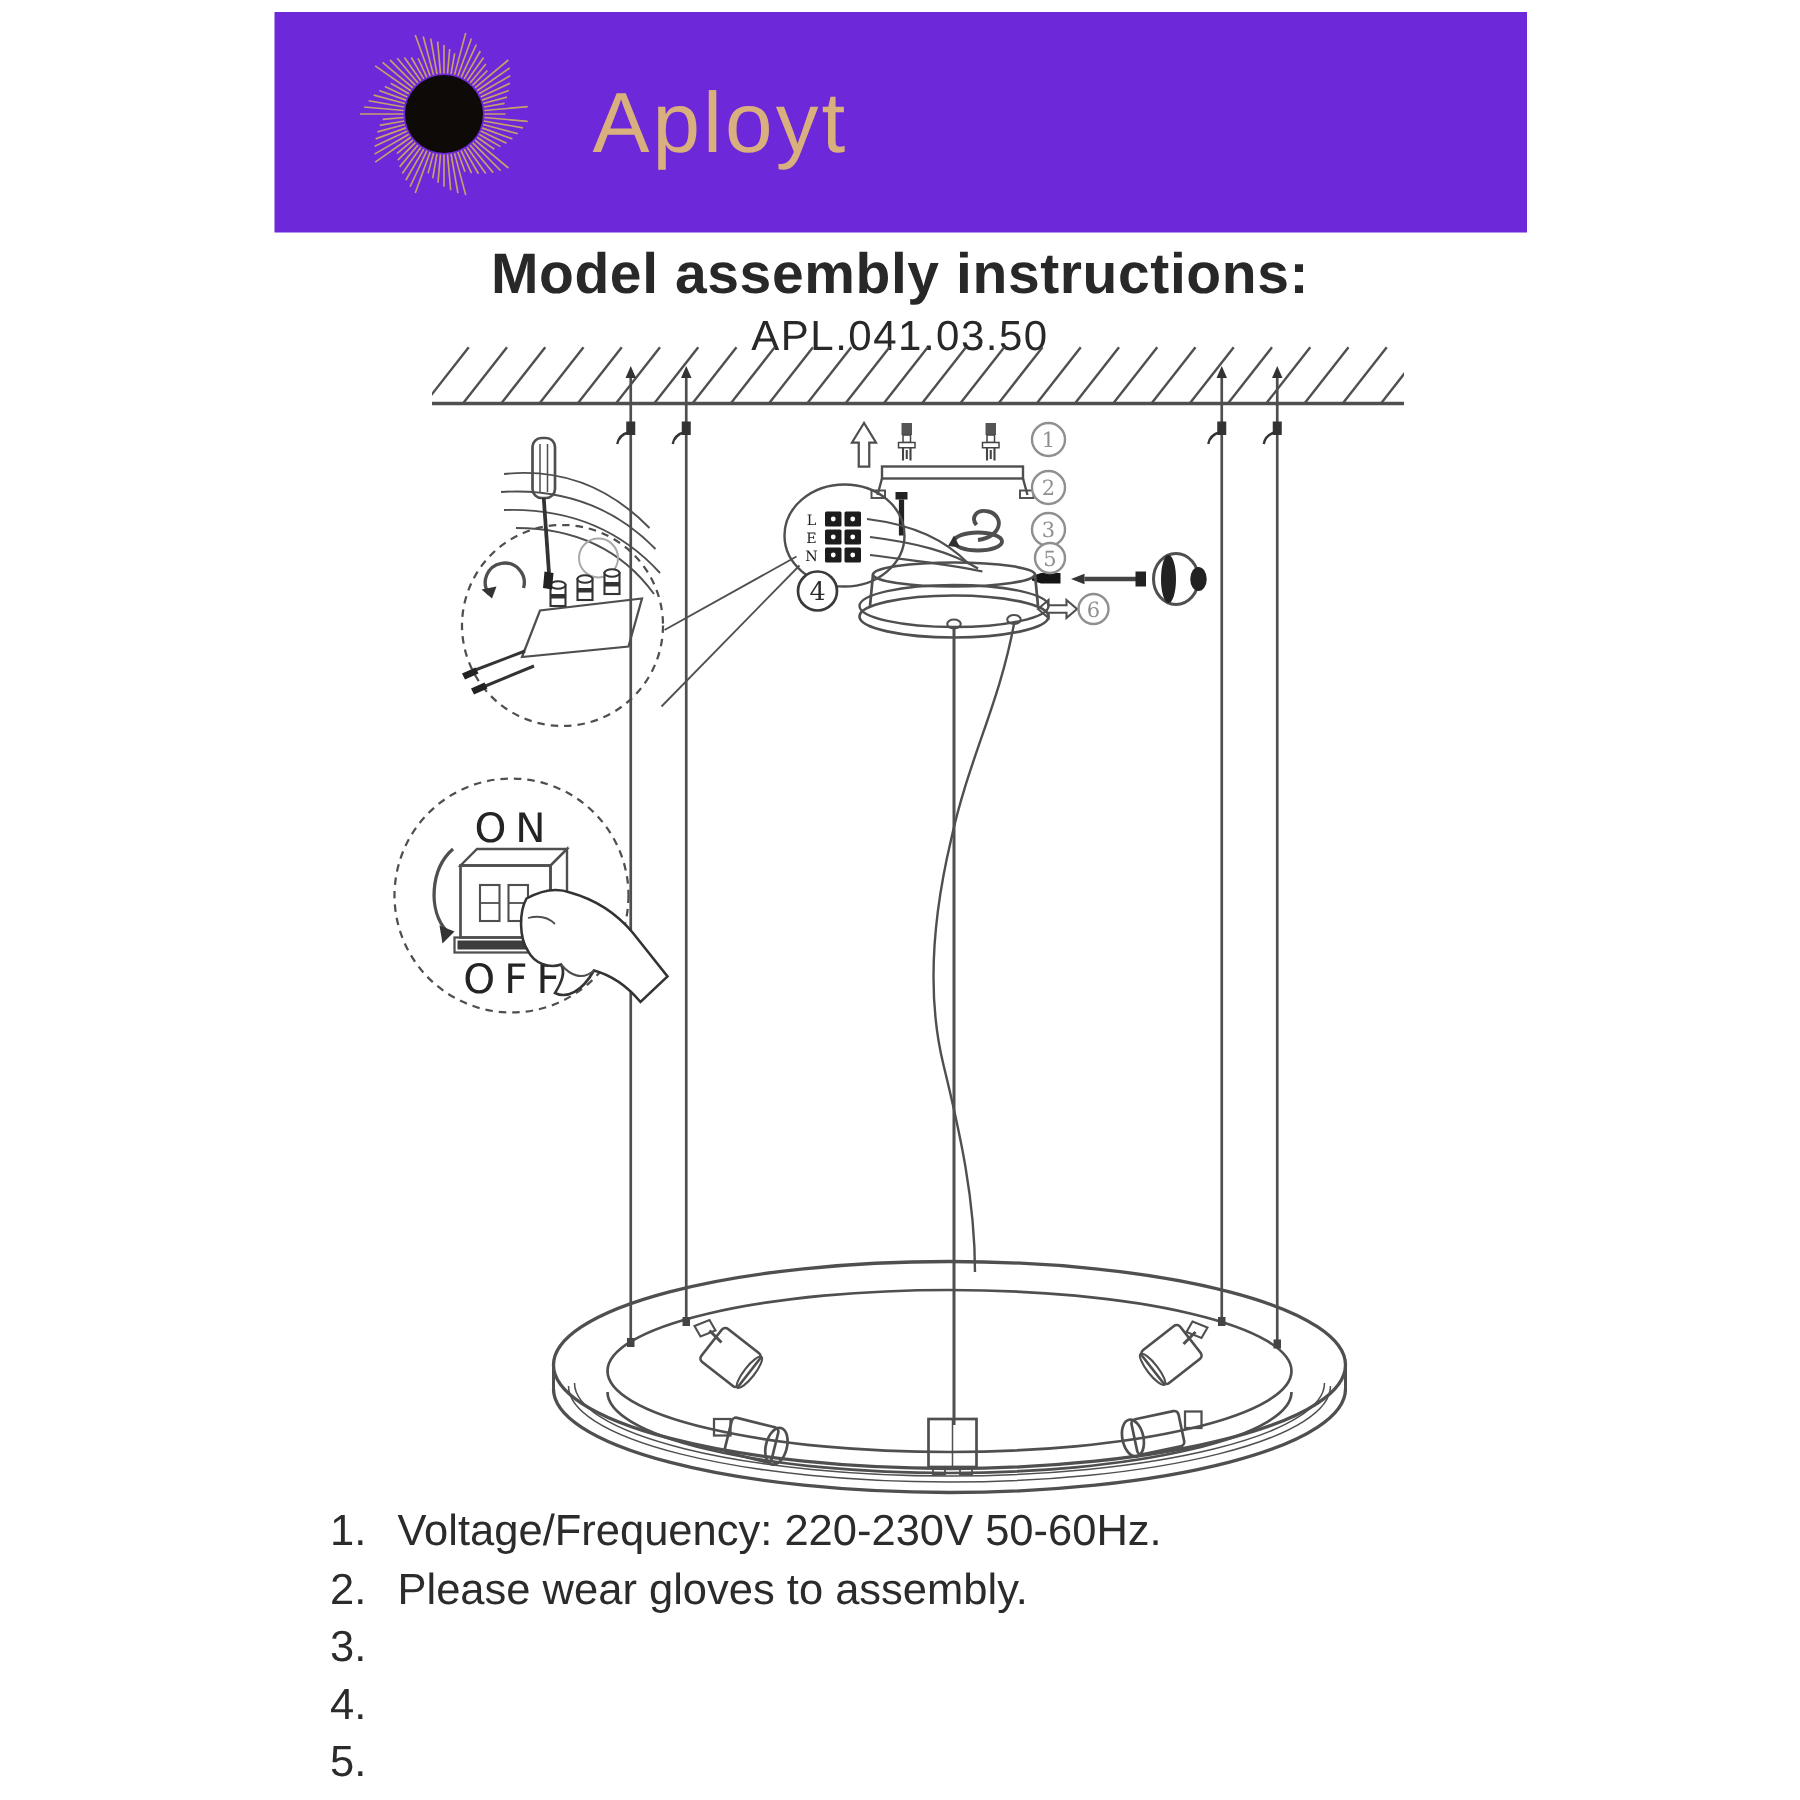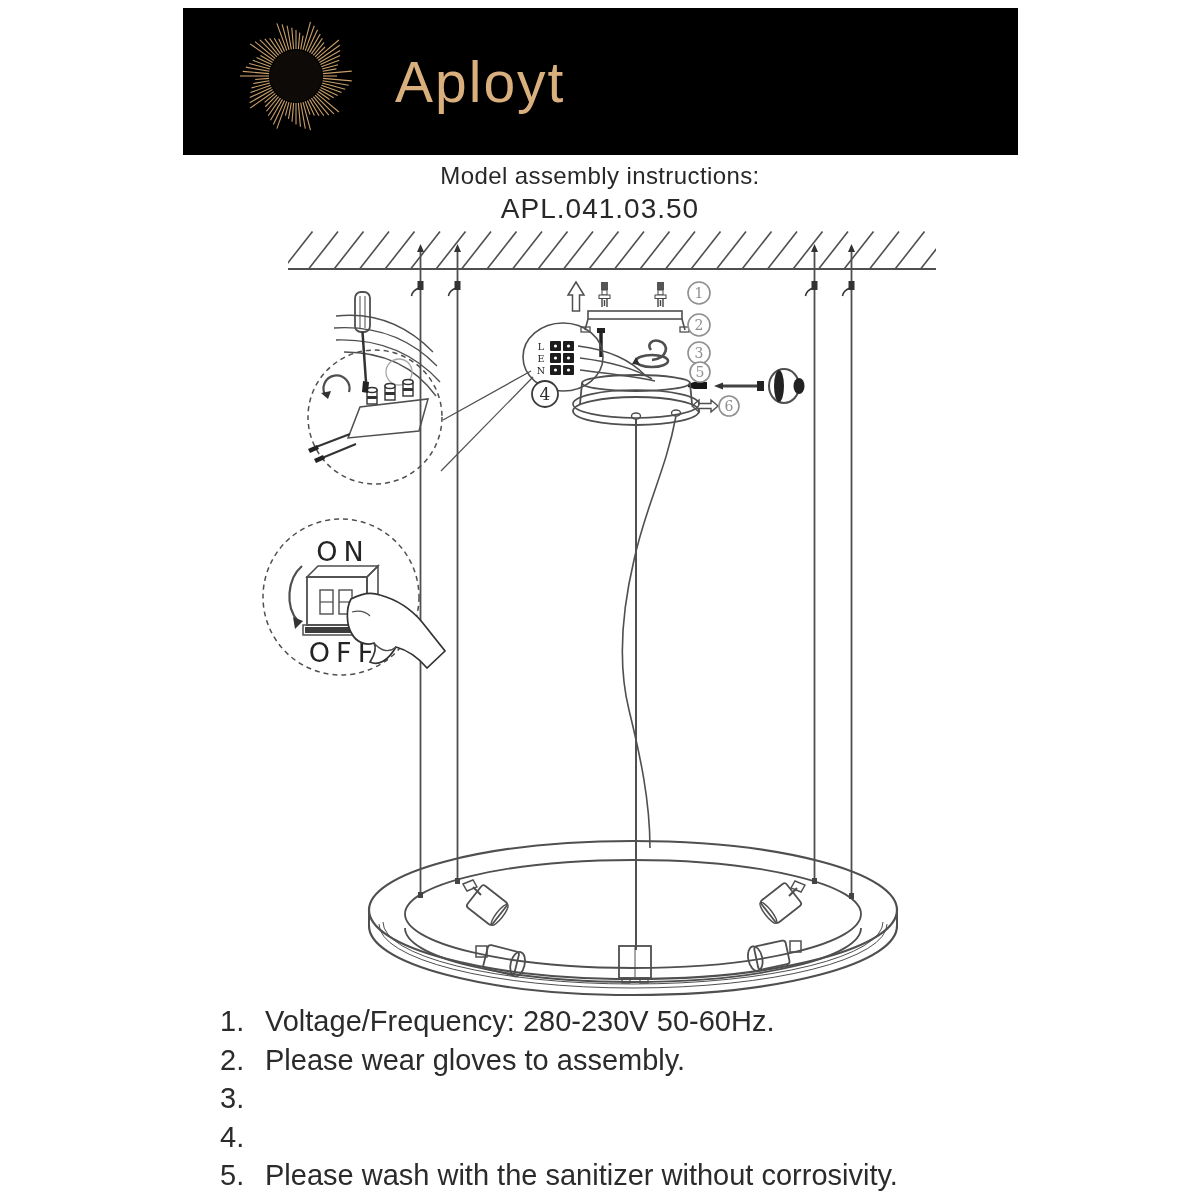--- a/index.html
+++ b/index.html
@@ -1,26 +1,26 @@
 <!DOCTYPE html>
 <html><head>
 <meta charset="utf-8">
 <style>
   html,body{margin:0;padding:0;background:#fff;}
   .page{position:relative;width:1200px;height:1200px;background:#fff;overflow:hidden;
         font-family:"Liberation Sans",sans-serif;outline:1px solid #ececec;}
   
-  .banner{position:absolute;left:183px;top:8px;width:835px;height:147px;background:#000000;overflow:hidden;}
+  .banner{position:absolute;left:183px;top:8px;width:835px;height:147px;background:#6d28d9;overflow:hidden;}
   .burst-svg{position:absolute;left:43px;top:-2px;width:140px;height:140px;}
   .brand-text{position:absolute;left:212px;top:0;height:147px;display:flex;align-items:center;
               color:#d9af7d;font-size:57px;font-weight:300;letter-spacing:2px;}
   .fan-svg{position:absolute;right:0;top:0;width:330px;height:147px;}
   
   .title-wrap{position:absolute;left:0;top:162px;width:100%;text-align:center;color:#282828;}
-  .title-line1{font-size:24px;letter-spacing:.4px;}
+  .title-line1{font-size:38px;letter-spacing:.4px;font-weight:bold;}
   .title-line2{font-size:28px;margin-top:3px;letter-spacing:1px;}
   
   .diagram{position:absolute;left:0;top:0;width:1200px;height:1200px;}
   .ln{stroke:#4f4f4f;fill:none;}
   .callout circle{fill:#fff;stroke:#8f8f8f;stroke-width:1.6;}
   .callout text{font-family:"DejaVu Serif",serif;font-size:14px;fill:#8f8f8f;text-anchor:middle;}
   .callout-big circle{fill:#fff;stroke:#3a3a3a;stroke-width:1.8;}
   .callout-big text{font-family:"DejaVu Serif",serif;font-size:17px;fill:#2c2c2c;text-anchor:middle;}
   .stencil{font-family:"DejaVu Sans",sans-serif;font-size:27px;letter-spacing:6px;fill:#242424;text-anchor:middle;}
   .term{font-family:"DejaVu Serif",serif;font-size:9.5px;fill:#222;text-anchor:middle;}
@@ -442,34 +442,33 @@
       <g transform="translate(768,956) rotate(-12)">
         <rect class="ln" x="-12" y="-12" width="32" height="24" rx="3" fill="#fff" stroke-width="1.8"></rect>
         <ellipse class="ln" cx="-13" cy="0" rx="7" ry="12.5" fill="#fff" stroke-width="1.8"></ellipse>
       </g>
     </g>
   </svg>
 
   <div class="instructions">
     <div class="ins-row">
       <span class="ins-num">1.</span>
-      <span class="ins-text">Voltage/Frequency: 280-230V 50-60Hz.</span>
+      <span class="ins-text">Voltage/Frequency: 220-230V 50-60Hz.</span>
       </div>
     <div class="ins-row">
       <span class="ins-num">2.</span>
       <span class="ins-text">Please wear gloves to assembly.</span>
       </div>
     <div class="ins-row">
       <span class="ins-num">3.</span>
       </div>
     <div class="ins-row">
       <span class="ins-num">4.</span>
       </div>
     <div class="ins-row">
       <span class="ins-num">5.</span>
-      <span class="ins-text">Please wash with the sanitizer without corrosivity.</span>
       </div>
     <div class="ins-row">
       <span class="ins-num">6.</span>
       <span class="ins-text">The use of lamps is permissible: LED 1x50W.</span>
       </div>
   </div>
 </div>
 
 </body></html>

